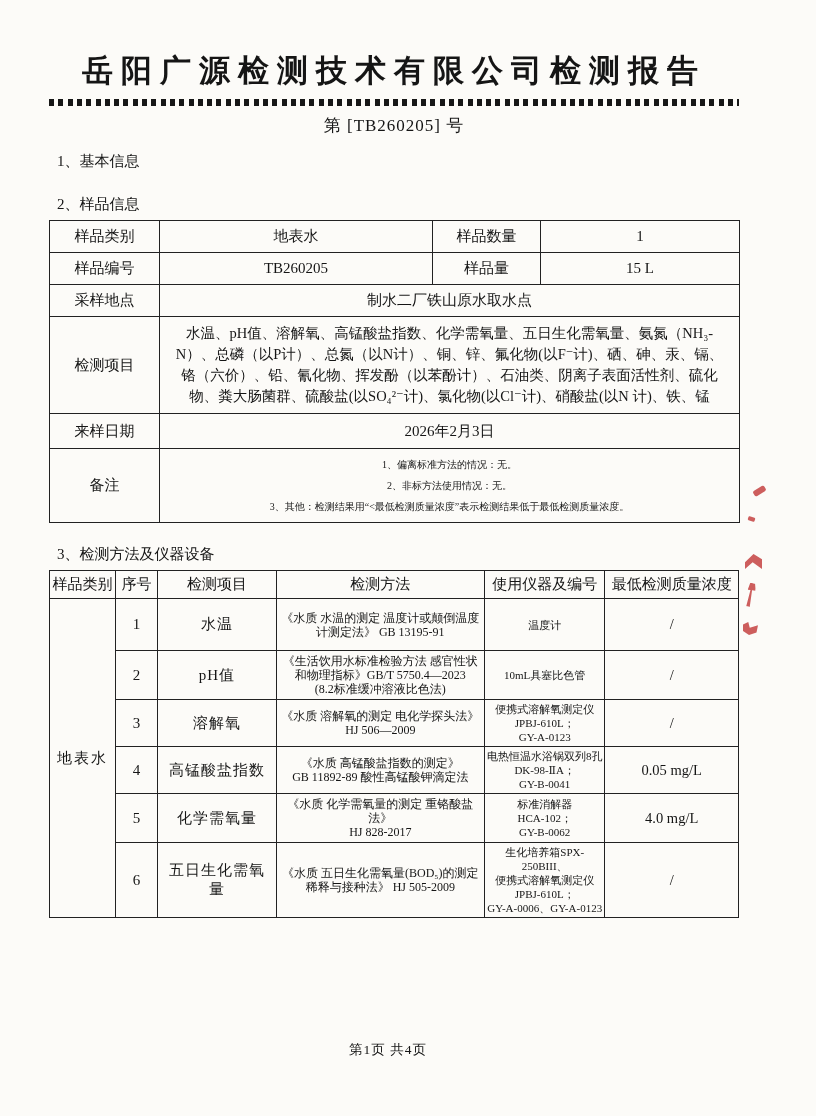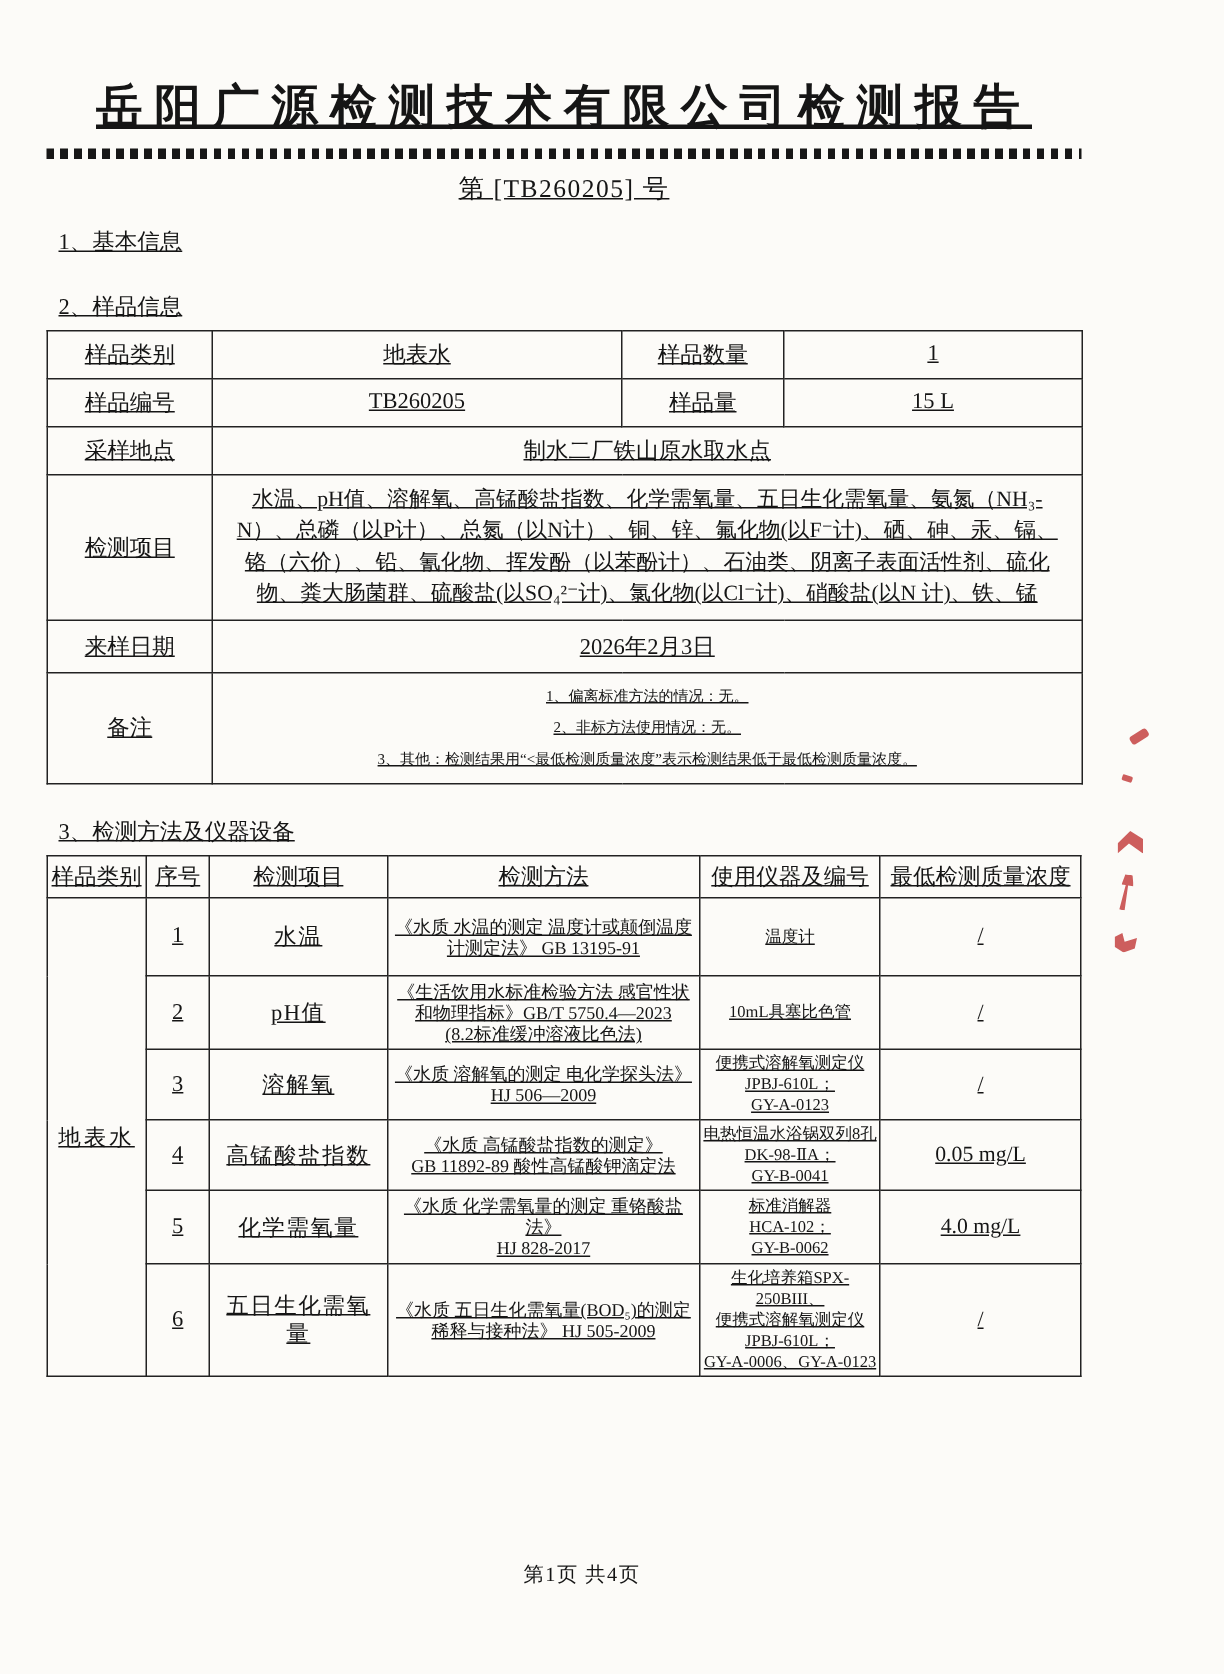--- a/index.html
+++ b/index.html
@@ -6,21 +6,21 @@
   html,body { background:#e8e8e6; }
   .page {
     position:relative;
     width:816px; height:1116px;
     margin:0 auto;
     background:#fcfbf8;
     font-family:"Liberation Serif","DejaVu Serif",serif;
     color:#151515;
     overflow:hidden;
   }
-  .content { position:absolute; left:31px; top:0; width:690px;text-decoration:underline; }
+  .content { position:absolute; left:49px; top:0; width:690px; }
 
   .doc-title {
     margin-top:50px;
     text-align:center;
     font-size:31px;
     font-weight:bold;
     letter-spacing:8px;
     white-space:nowrap;
   }
   .dotted-rule {

